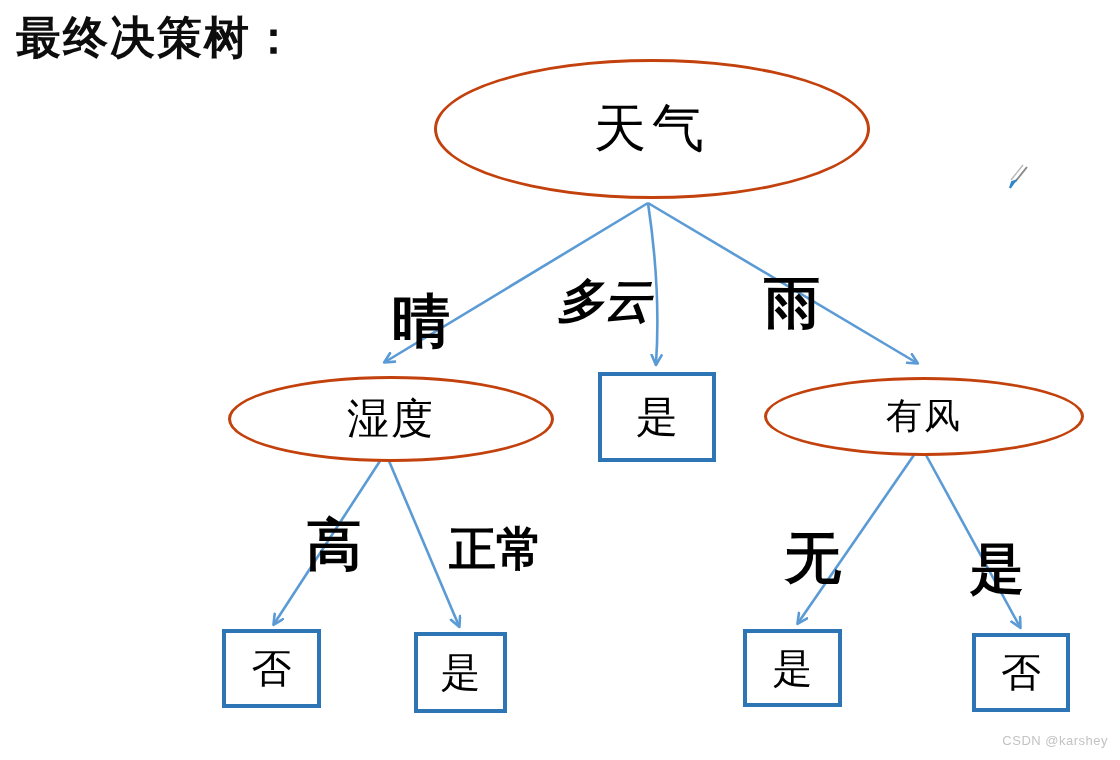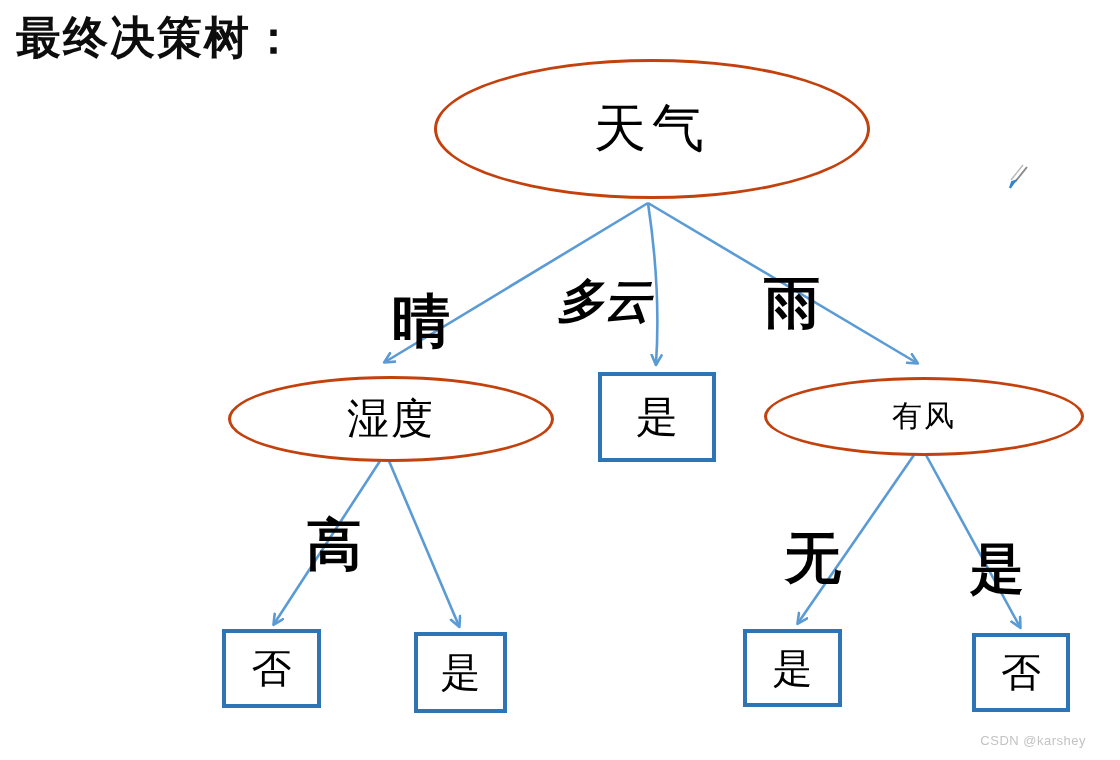--- a/index.html
+++ b/index.html
@@ -46,21 +46,21 @@
   }
   .ellipse {
     border: 3px solid #c2410c;
     border-radius: 50%;
   }
   .rect {
     border: 4px solid #2e75b6;
   }
   .n-root    { left: 434px; top: 59px;  width: 436px; height: 140px; font-size: 52px; letter-spacing: 6px; }
   .n-humid   { left: 228px; top: 376px; width: 326px; height: 86px;  font-size: 42px; letter-spacing: 2px; font-family: Liberation Serif, serif; }
-  .n-windy   { left: 764px; top: 377px; width: 320px; height: 79px;  font-size: 30px; letter-spacing: 2px; }
+  .n-windy   { left: 764px; top: 377px; width: 320px; height: 79px;  font-size: 36px; letter-spacing: 2px; }
   .n-mid-yes { left: 598px; top: 372px; width: 118px; height: 90px;  font-size: 42px; }
   .n-leaf-no1  { left: 222px; top: 629px; width: 99px; height: 79px; font-size: 40px; }
   .n-leaf-yes1 { left: 414px; top: 632px; width: 93px; height: 81px; font-size: 40px; }
   .n-leaf-yes2 { left: 743px; top: 629px; width: 99px; height: 78px; font-size: 40px; }
   .n-leaf-no2  { left: 972px; top: 633px; width: 98px; height: 79px; font-size: 40px; }
   .elabel {
     position: absolute;
     transform: translate(-50%, -50%);
     color: #000000;
     font-weight: 600;
@@ -69,21 +69,21 @@
   }
   .l-sunny  { left: 421px; top: 321px; font-size: 58px; }
   .l-cloudy { left: 604px; top: 300px; font-size: 47px; font-style: italic; }
   .l-rain   { left: 792px; top: 303px; font-size: 56px; }
   .l-high   { left: 334px; top: 545px; font-size: 56px; }
   .l-normal { left: 496px; top: 548px; font-size: 47px; }
   .l-nowind { left: 813px; top: 558px; font-size: 56px; }
   .l-yeswind{ left: 997px; top: 568px; font-size: 54px; }
   .watermark {
     position: absolute;
-    right: 34px;
+    right: 12px;
     top: 733px;
     font-size: 13px;
     color: #c3c3c3;
     letter-spacing: 0.5px;
   }
 </style>
 </head>
 <body>
 
 <div class="stage">
@@ -143,18 +143,19 @@
   </div>
 
   <div class="node rect n-leaf-no2">
     <span>否</span>
   </div>
 
   <div class="elabel l-sunny">晴</div>
   <div class="elabel l-cloudy">多云</div>
   <div class="elabel l-rain">雨</div>
   <div class="elabel l-high">高</div>
+  <div class="elabel l-normal">正常</div>
   <div class="elabel l-nowind">无</div>
   <div class="elabel l-yeswind">是</div>
 
   <div class="watermark">CSDN @karshey</div>
 
 </div>
 
 </body></html>

